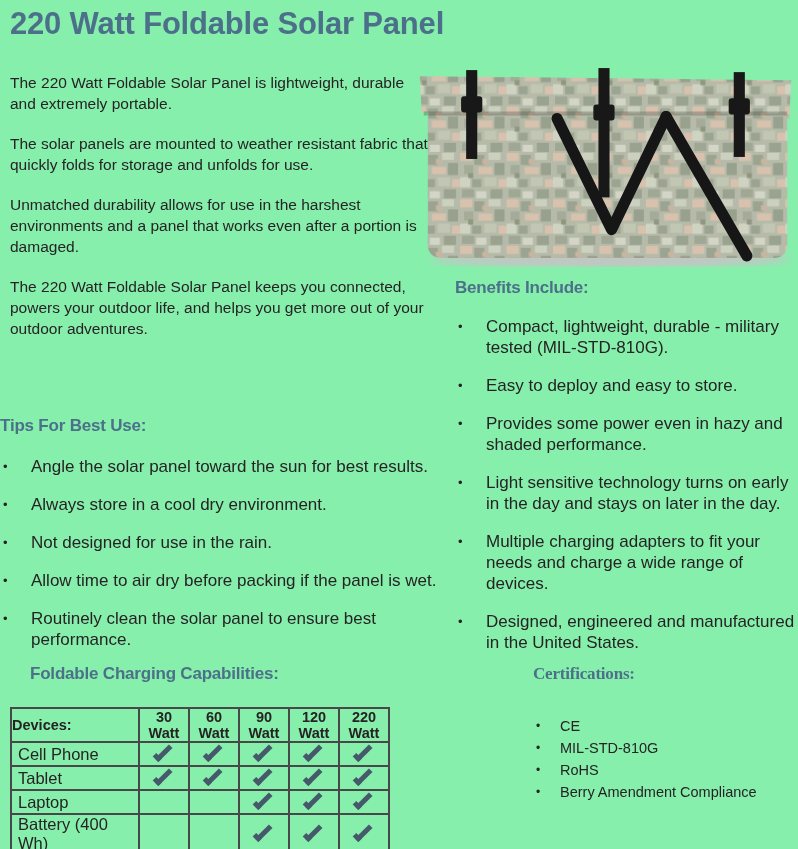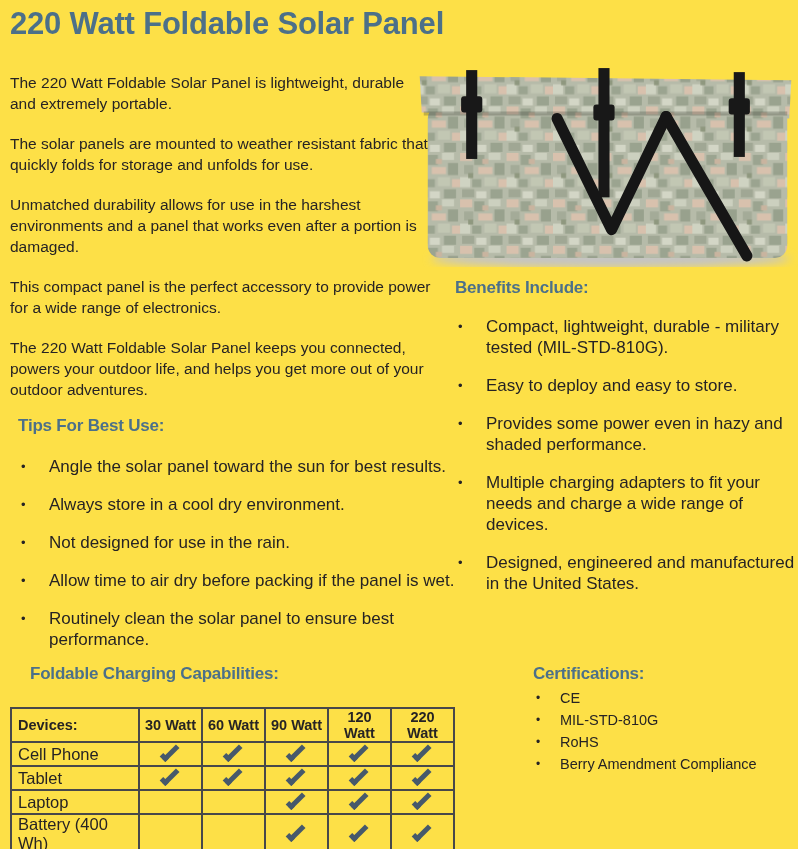--- a/index.html
+++ b/index.html
@@ -4,37 +4,37 @@
 <style>
   :root{
     --heading:#4c7089;
     --body:#262324;
     --check:#46596b;
     --tborder:#48484a;
   }
   *{margin:0;padding:0;box-sizing:border-box;}
   html,body{background:#ffffff;}
   body{font-family:"Liberation Sans",sans-serif;color:var(--body);}
-  .page{position:relative;width:798px;height:849px;background:#fde047;overflow:hidden;}
+  .page{position:relative;width:798px;height:849px;background:#86efac;overflow:hidden;}
 
   .page-title{
     position:absolute;left:10px;top:6px;
     font-size:31px;font-weight:bold;color:var(--heading);
     letter-spacing:-0.2px;
   }
 
   .intro{position:absolute;left:10px;top:72px;width:424px;}
   .intro p{font-size:15.5px;line-height:21px;margin-bottom:19px;}
 
   .section-heading{
     font-size:17px;font-weight:bold;color:var(--heading);
     margin-bottom:20px;letter-spacing:-0.2px;
   }
 
-  .tips{position:absolute;left:18px;top:416px;width:445px;}
+  .tips{position:absolute;left:0;top:416px;width:445px;}
   .benefits{position:absolute;left:455px;top:278px;width:340px;}
   .benefits .section-heading{margin-bottom:18px;}
 
   ul.bullets{list-style:none;}
   ul.bullets li{
     position:relative;padding-left:31px;
     font-size:17px;line-height:21px;margin-bottom:17px;
   }
   ul.bullets li::before{
     content:"•";position:absolute;left:3px;top:0;
@@ -43,42 +43,42 @@
 
   .charging{position:absolute;left:10px;top:664px;width:470px;}
   .charging .section-heading{margin-bottom:23px;margin-left:20px;}
 
   table.cap-table{border-collapse:collapse;}
   table.cap-table th,table.cap-table td{
     border:2px solid var(--tborder);
     height:24px;vertical-align:middle;
   }
   th.device-head{
-    width:128px;text-align:left;padding-left:6px;
+    width:128px;text-align:left;padding-left:0;
     font-size:14.5px;font-weight:bold;
   }
   th.watt-head{
-    width:63px;text-align:center;
+    width:50px;text-align:center;
     font-size:14.5px;font-weight:bold;padding:0 3px;
   }
   td.device-cell{
     font-size:16.5px;padding-left:6px;text-align:left;margin-top:23px;
   }
   td.check-cell{text-align:center;}
   td.check-cell .check{
     visibility:hidden;
     display:inline-block;width:20px;height:8px;
     border-left:5px solid var(--check);
     border-bottom:5px solid var(--check);
     transform:rotate(-45deg) translate(1px,-3px);
   }
   td.check-cell.checked .check{visibility:visible;}
 
   .certs{position:absolute;left:533px;top:664px;width:262px;}
-  .certs .section-heading{margin-bottom:4px;}
+  .certs .section-heading{margin-bottom:32px;font-family:Liberation Serif, serif;}
   ul.certs-list{list-style:none;}
   ul.certs-list li{
     position:relative;padding-left:27px;
     font-size:14.5px;line-height:21px;margin-bottom:1px;
   }
   ul.certs-list li::before{
     content:"•";position:absolute;left:3px;top:0;
     font-size:12px;line-height:21px;color:var(--body);
   }
 
@@ -88,21 +88,20 @@
 <body>
 
 <div class="page">
 
   <h1 class="page-title">220 Watt Foldable Solar Panel</h1>
 
   <div class="intro">
     <p>The 220 Watt Foldable Solar Panel is lightweight, durable and extremely portable.</p>
     <p>The solar panels are mounted to weather resistant fabric that quickly folds for storage and unfolds for use.</p>
     <p>Unmatched durability allows for use in the harshest environments and a panel that works even after a portion is damaged.</p>
-    <p>This compact panel is the perfect accessory to provide power for a wide range of electronics.</p>
     <p>The 220 Watt Foldable Solar Panel keeps you connected, powers your outdoor life, and helps you get more out of your outdoor adventures.</p>
   </div>
 
   <div class="photo">
     <svg viewBox="0 0 380 205" width="385" height="207">
       <defs>
         <pattern id="camoP" width="46" height="46" patternUnits="userSpaceOnUse">
           <rect width="46" height="46" fill="#b6bba9"></rect>
           <rect x="0" y="0" width="12" height="8" fill="#d8c1ad"></rect>
           <rect x="14" y="2" width="10" height="10" fill="#9ba490"></rect>
@@ -140,20 +139,21 @@
       <path d="M250 56 L330 194" stroke="#161616" stroke-width="11" fill="none" stroke-linecap="round"></path>
     </svg>
   </div>
 
   <div class="benefits">
     <h2 class="section-heading">Benefits Include:</h2>
     <ul class="bullets">
       <li>Compact, lightweight, durable - military tested (MIL-STD-810G).</li>
       <li>Easy to deploy and easy to store.</li>
       <li>Provides some power even in hazy and shaded performance.</li>
+      <li>Light sensitive technology turns on early in the day and stays on later in the day.</li>
       <li>Multiple charging adapters to fit your needs and charge a wide range of devices.</li>
       <li>Designed, engineered and manufactured in the United States.</li>
     </ul>
   </div>
 
   <div class="tips">
     <h2 class="section-heading">Tips For Best Use:</h2>
     <ul class="bullets">
       <li>Angle the solar panel toward the sun for best results.</li>
       <li>Always store in a cool dry environment.</li>

